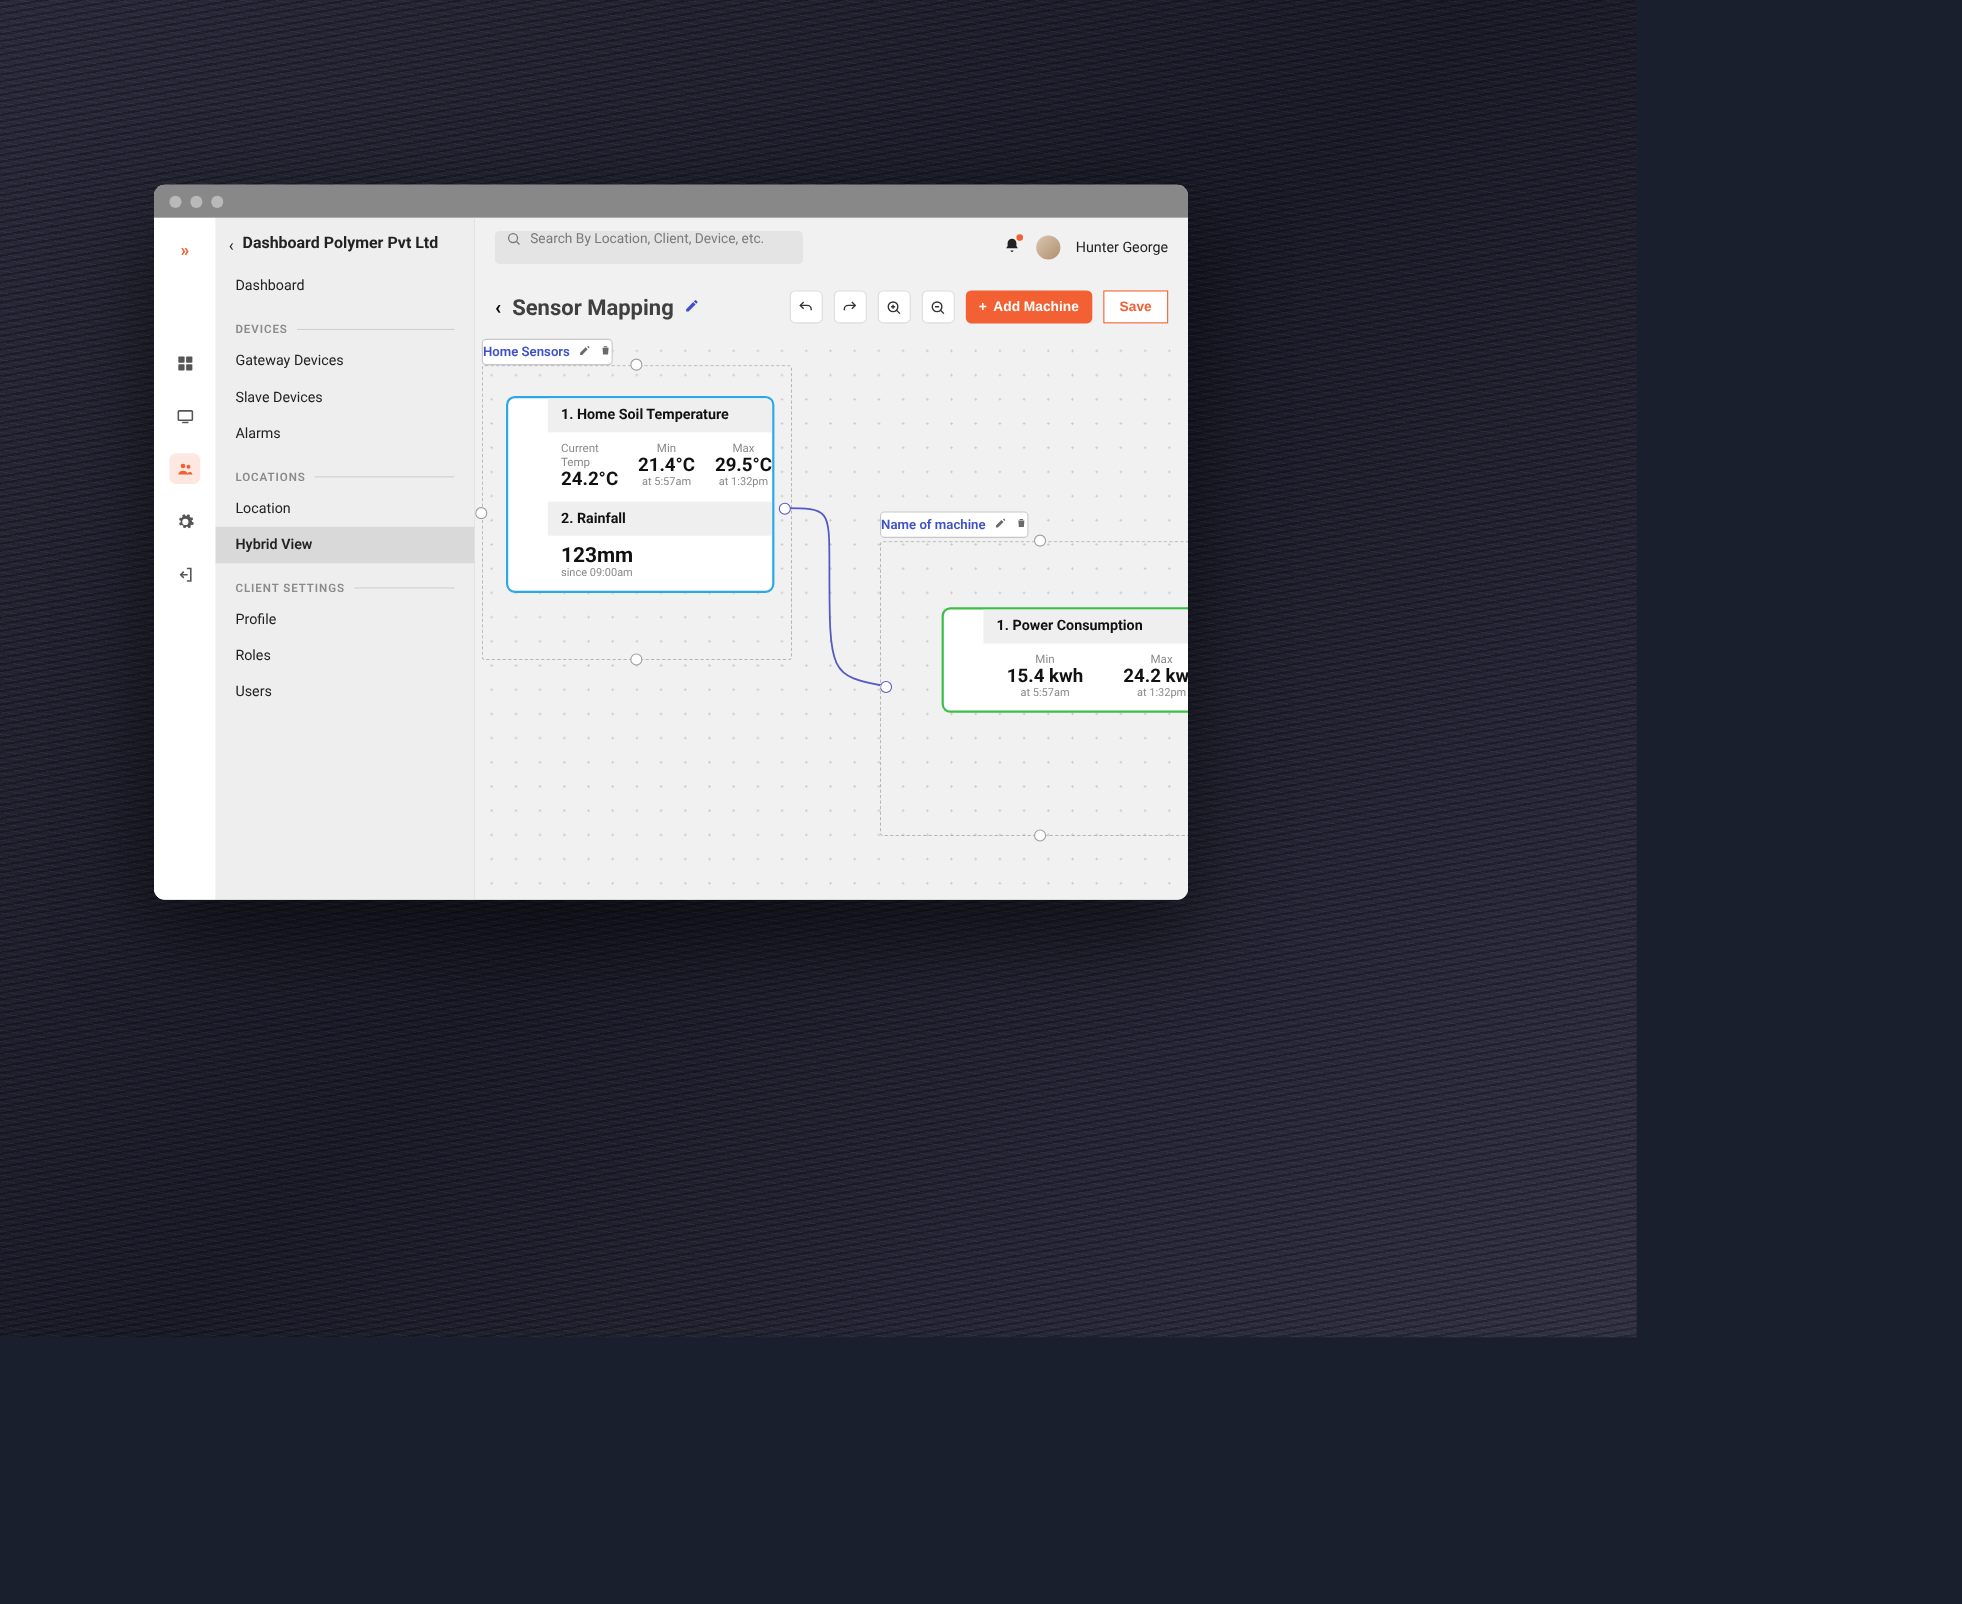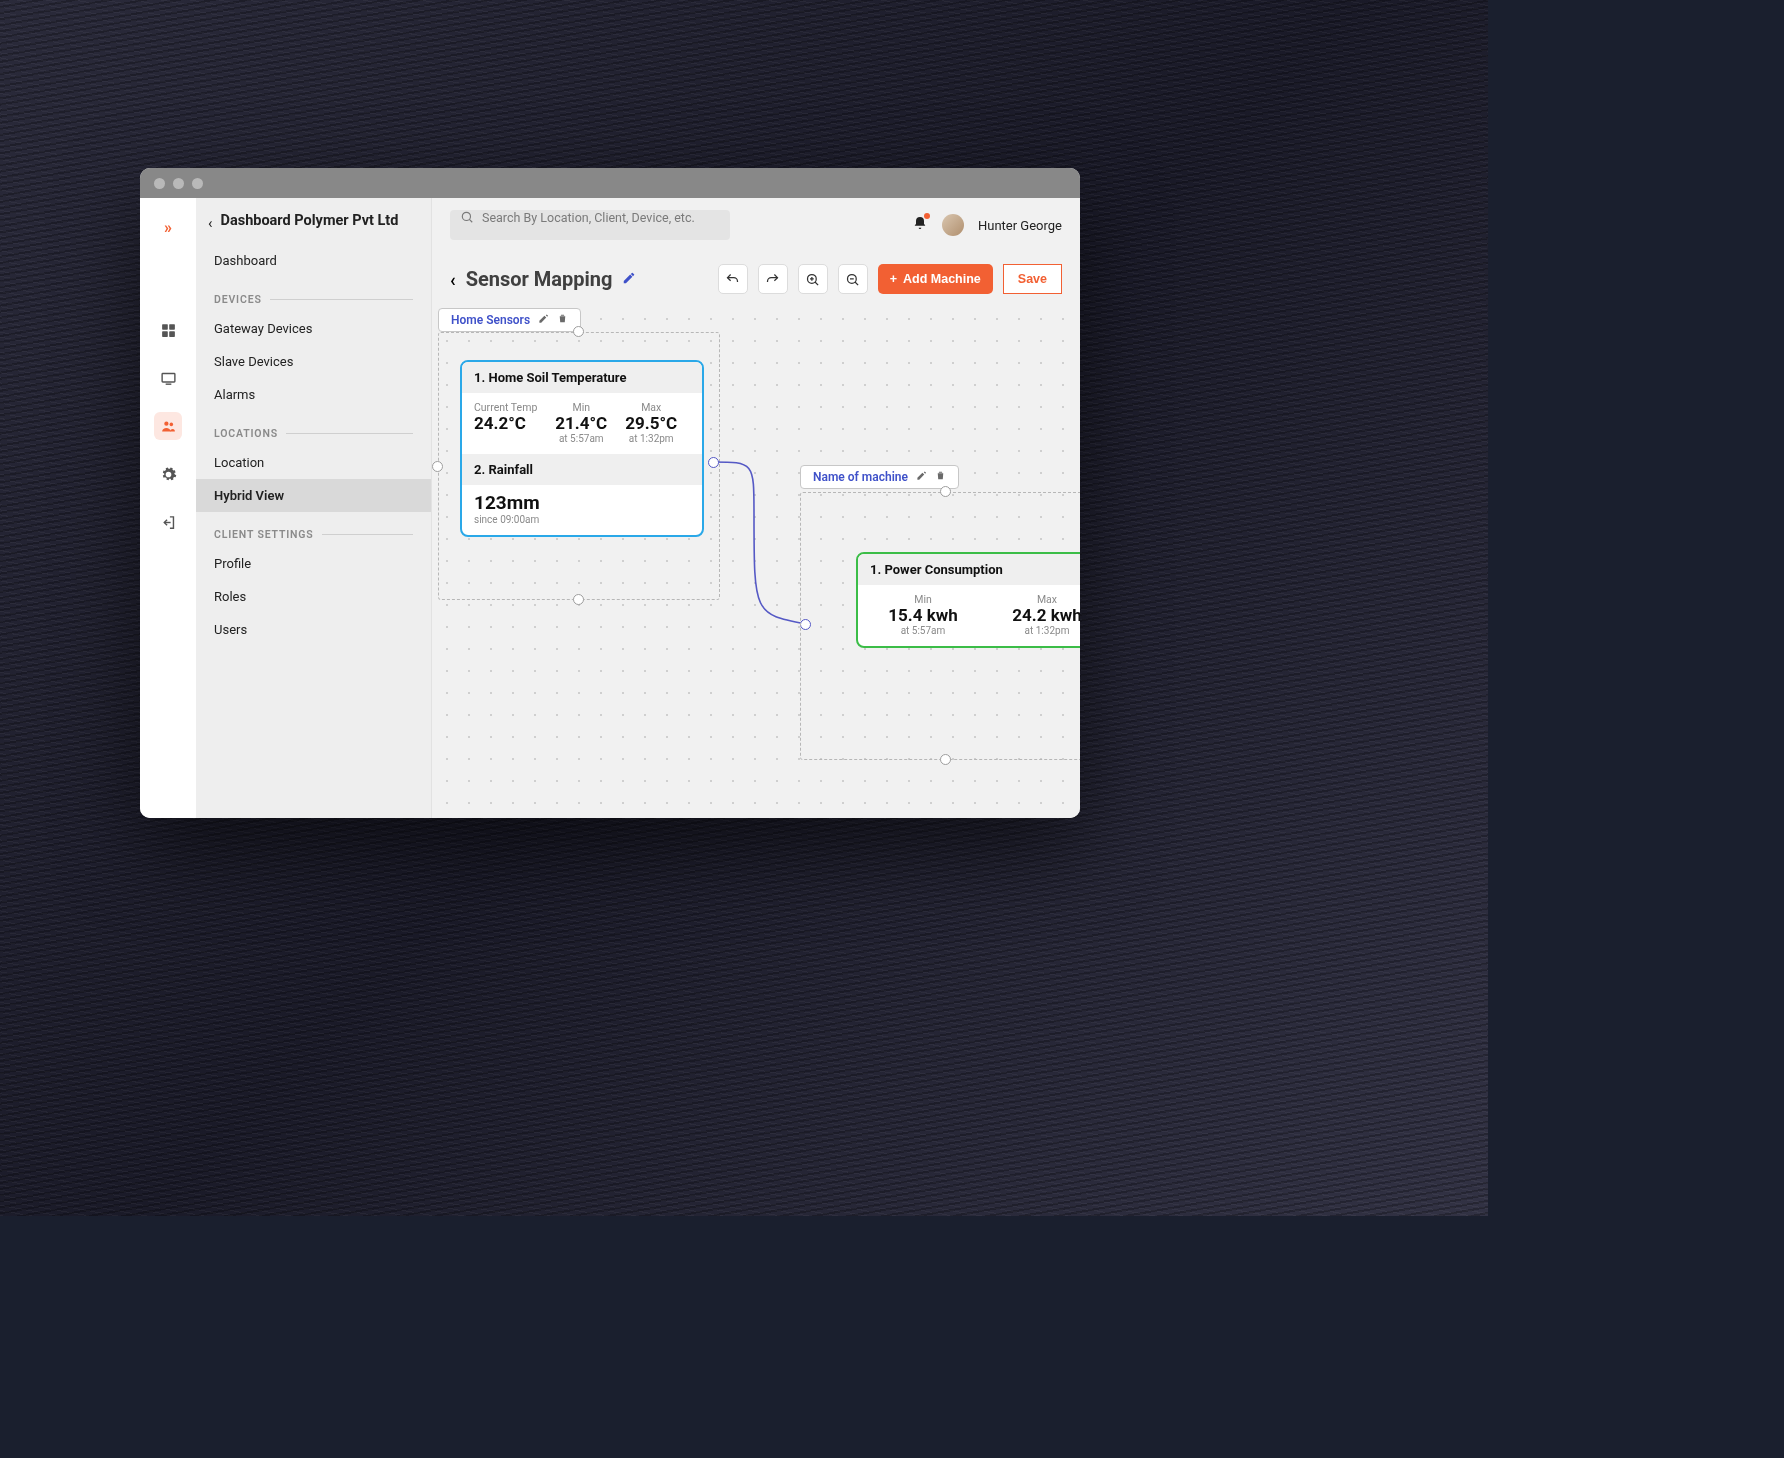--- a/index.html
+++ b/index.html
@@ -177,34 +177,34 @@
 
 .canvas {
   flex:1; position:relative; overflow:hidden;
   background-image: radial-gradient(#cfcfcf 1px, transparent 1px);
   background-size: 22px 22px;
   background-position: 4px 4px;
 }
 .grp-label{
   position:absolute;
   background:#fff;border:1px solid #c7c7c7;border-radius:4px;
-  padding:4px 12px;font-size:12px;font-weight:600;color:#3f51c9;
+  padding:4px 0;font-size:12px;font-weight:600;color:#3f51c9;
   display:flex;align-items:center;gap:8px;
 }
 .grp-label .mini-ico{color:#6a6a6a;cursor:pointer;}
 .grp-label .mini-ico svg{width:11px;height:11px;}
 .dash-box{
   position:absolute;border:1.5px dashed #b7b7b7;border-radius:3px;
 }
 .handle{
   position:absolute;width:11px;height:11px;border:1.5px solid #9e9e9e;background:#fff;border-radius:50%;
 }
 
 .card{
-  position:absolute;background:#fff;border-radius:8px;overflow:hidden;
+  position:absolute;background:#fff;border-radius:8px;overflow:hidden;padding-left:36px;
 }
 .card.blue{border:2px solid #2aa8e8;}
 .card.green{border:2px solid #3bbd47;}
 .card-h{
   background:#efefef;padding:8px 12px;font-size:13px;font-weight:700;color:#111;
 }
 .card-body{padding:8px 12px 10px 12px;display:flex;gap:18px;}
 .metric{display:flex;flex-direction:column;align-items:flex-start;}
 .metric.center{align-items:center;}
 .m-label{font-size:10.5px;color:#8a8a8a;}

